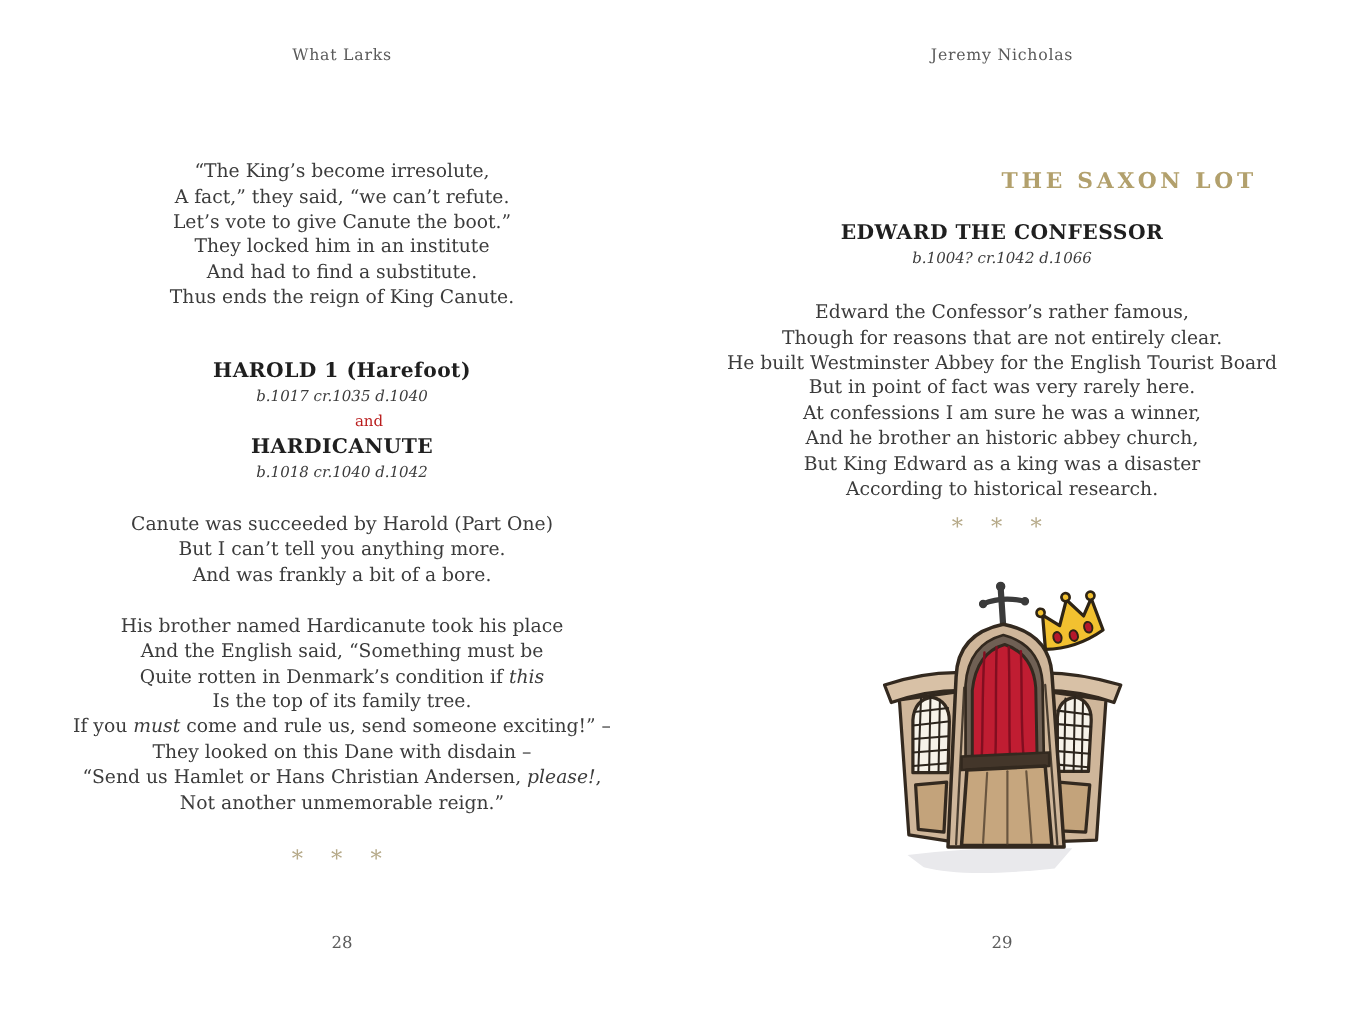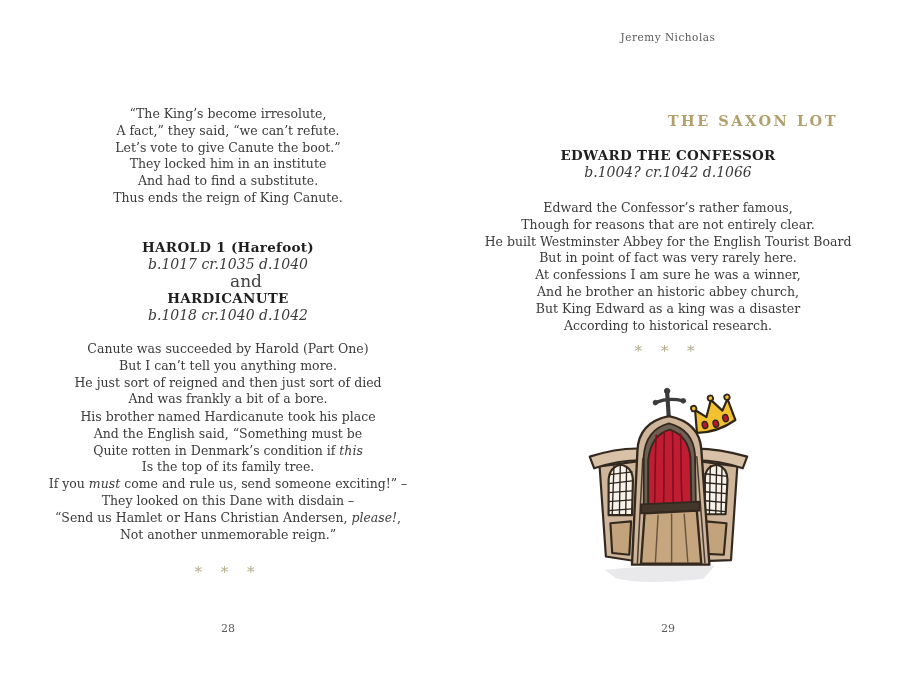--- a/index.html
+++ b/index.html
@@ -26,40 +26,41 @@
   }
   .stanza .line{white-space:nowrap;}
   .stanza .line em{font-style:italic;}
 
   .heading-block{
     position:absolute;left:0;width:100%;
     display:flex;flex-direction:column;align-items:center;
     line-height:17px;text-align:left;
   }
   .king-name{font-weight:bold;font-size:13.5px;color:#1f1f1f;letter-spacing:.3px;white-space:nowrap;}
-  .king-dates{font-style:italic;font-size:14px;color:#3b3b3b;white-space:nowrap;}
-  .conjunction{font-size:17px;color:#404040;margin-left:36px;}
+  .king-dates{font-style:italic;font-size:10px;color:#3b3b3b;white-space:nowrap;}
+  .conjunction{font-size:10px;color:#b91c1c;margin-left:36px;}
 
   .section-title{
     position:absolute;left:0;width:100%;text-align:right;
     font-weight:bold;font-size:14.5px;letter-spacing:2.5px;white-space:nowrap;
   }
   .ornament{
     position:absolute;left:0;width:100%;text-align:center;
     font-size:15px;letter-spacing:7px;
   }
   .illustration-wrap{
     position:absolute;left:80px;top:379px;width:180px;height:212px;
   }
   .illustration-wrap svg{display:block;width:180px;height:212px;}
 </style>
 </head>
 <body>
 
 <div class="page" id="left-page">
+  <div class="running-head">What Larks</div>
 
   <div class="stanza" style="top:106px">
       <div class="line">“The King’s become irresolute,</div>
       <div class="line">A fact,” they said, “we can’t refute.</div>
       <div class="line">Let’s vote to give Canute the boot.”</div>
       <div class="line">They locked him in an institute</div>
       <div class="line">And had to find a substitute.</div>
       <div class="line">Thus ends the reign of King Canute.</div>
     </div>
 
@@ -67,21 +68,20 @@
     <div class="king-name">HAROLD 1 (Harefoot)</div>
     <div class="king-dates">b.1017 cr.1035 d.1040</div>
     <div class="conjunction">and</div>
     <div class="king-name">HARDICANUTE</div>
     <div class="king-dates">b.1018 cr.1040 d.1042</div>
   </div>
 
   <div class="stanza" style="top:341px">
       <div class="line">Canute was succeeded by Harold (Part One)</div>
       <div class="line">But I can’t tell you anything more.</div>
-      <div class="line">He just sort of reigned and then just sort of died</div>
       <div class="line">And was frankly a bit of a bore.</div>
     </div>
   <div class="stanza" style="top:409px">
       <div class="line">His brother named Hardicanute took his place</div>
       <div class="line">And the English said, “Something must be</div>
       <div class="line">Quite rotten in Denmark’s condition if <em>this</em></div>
       <div class="line">Is the top of its family tree.</div>
       <div class="line">If you <em>must</em> come and rule us, send someone exciting!” –</div>
       <div class="line">They looked on this Dane with disdain –</div>
       <div class="line">“Send us Hamlet or Hans Christian Andersen, <em>please!</em>,</div>

